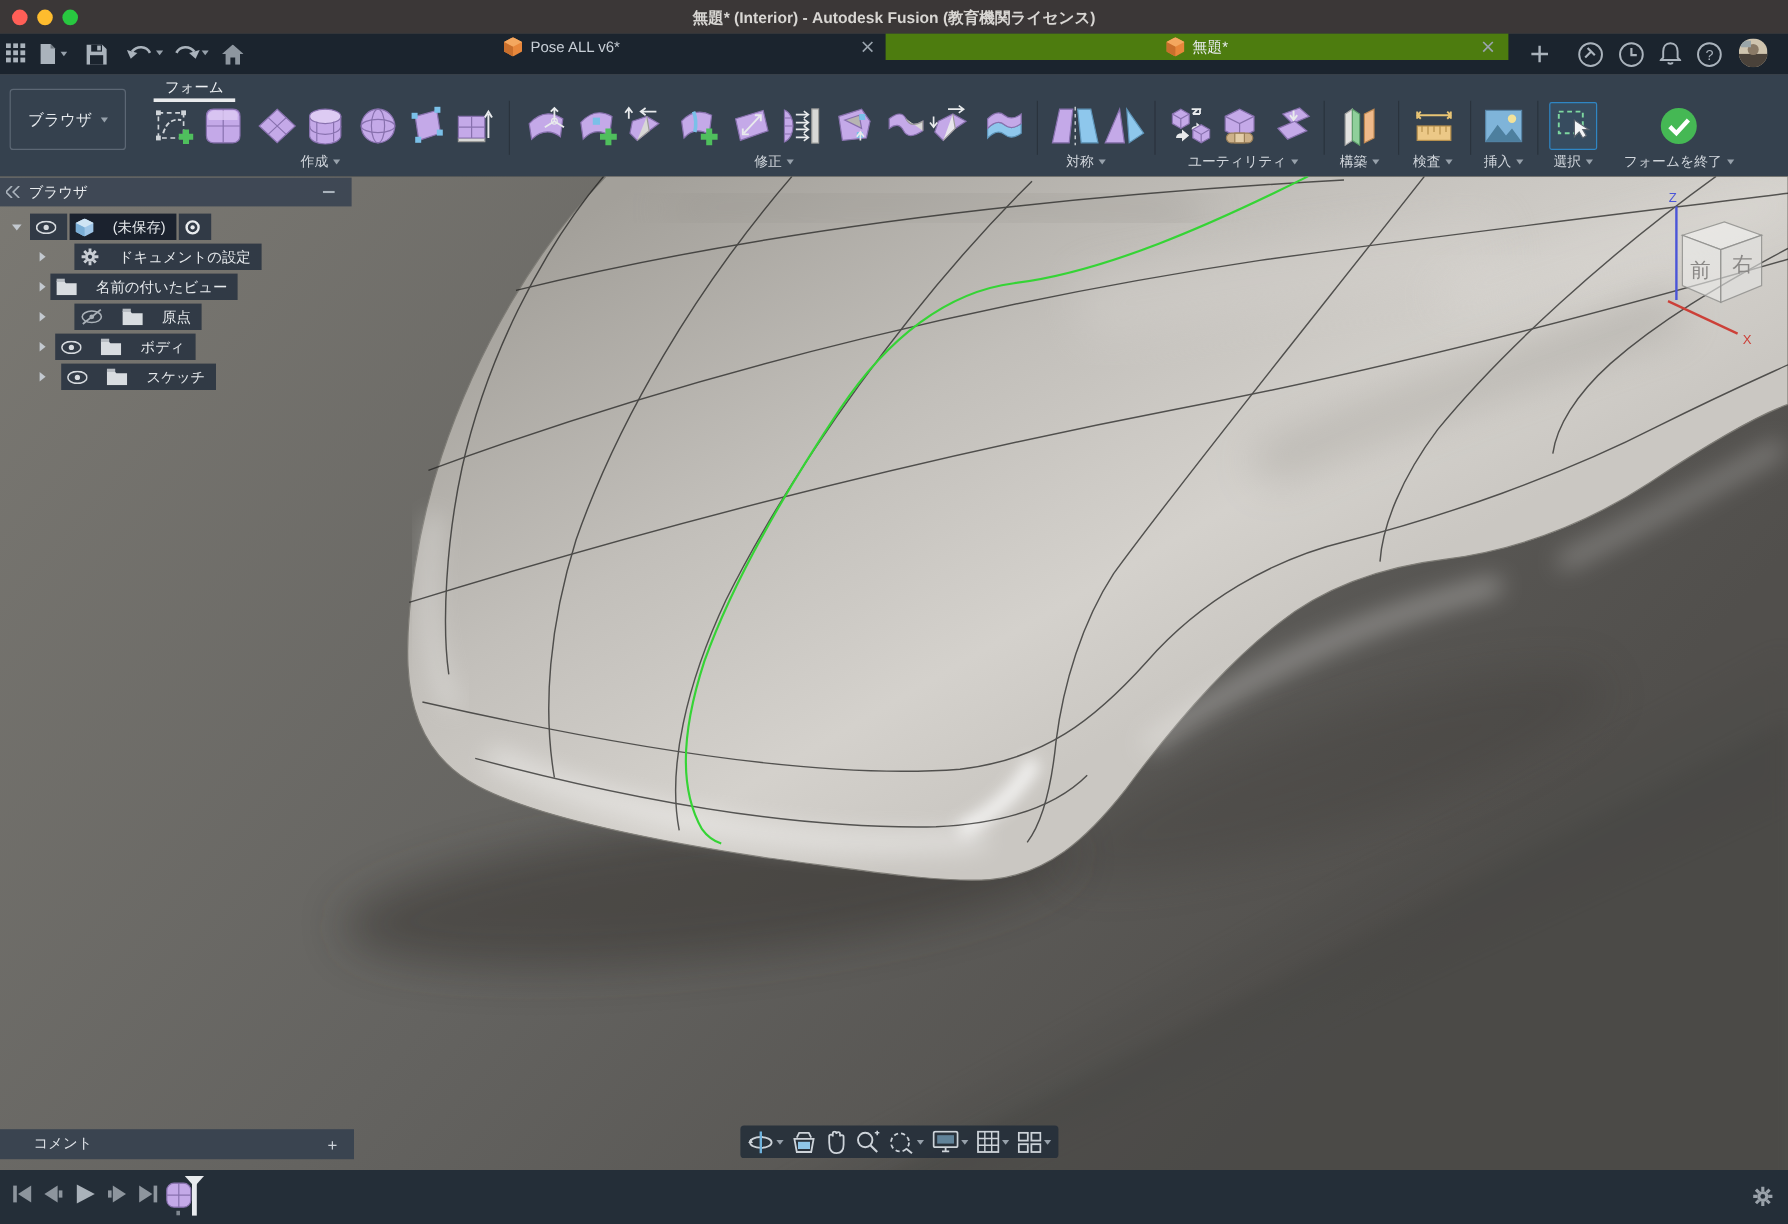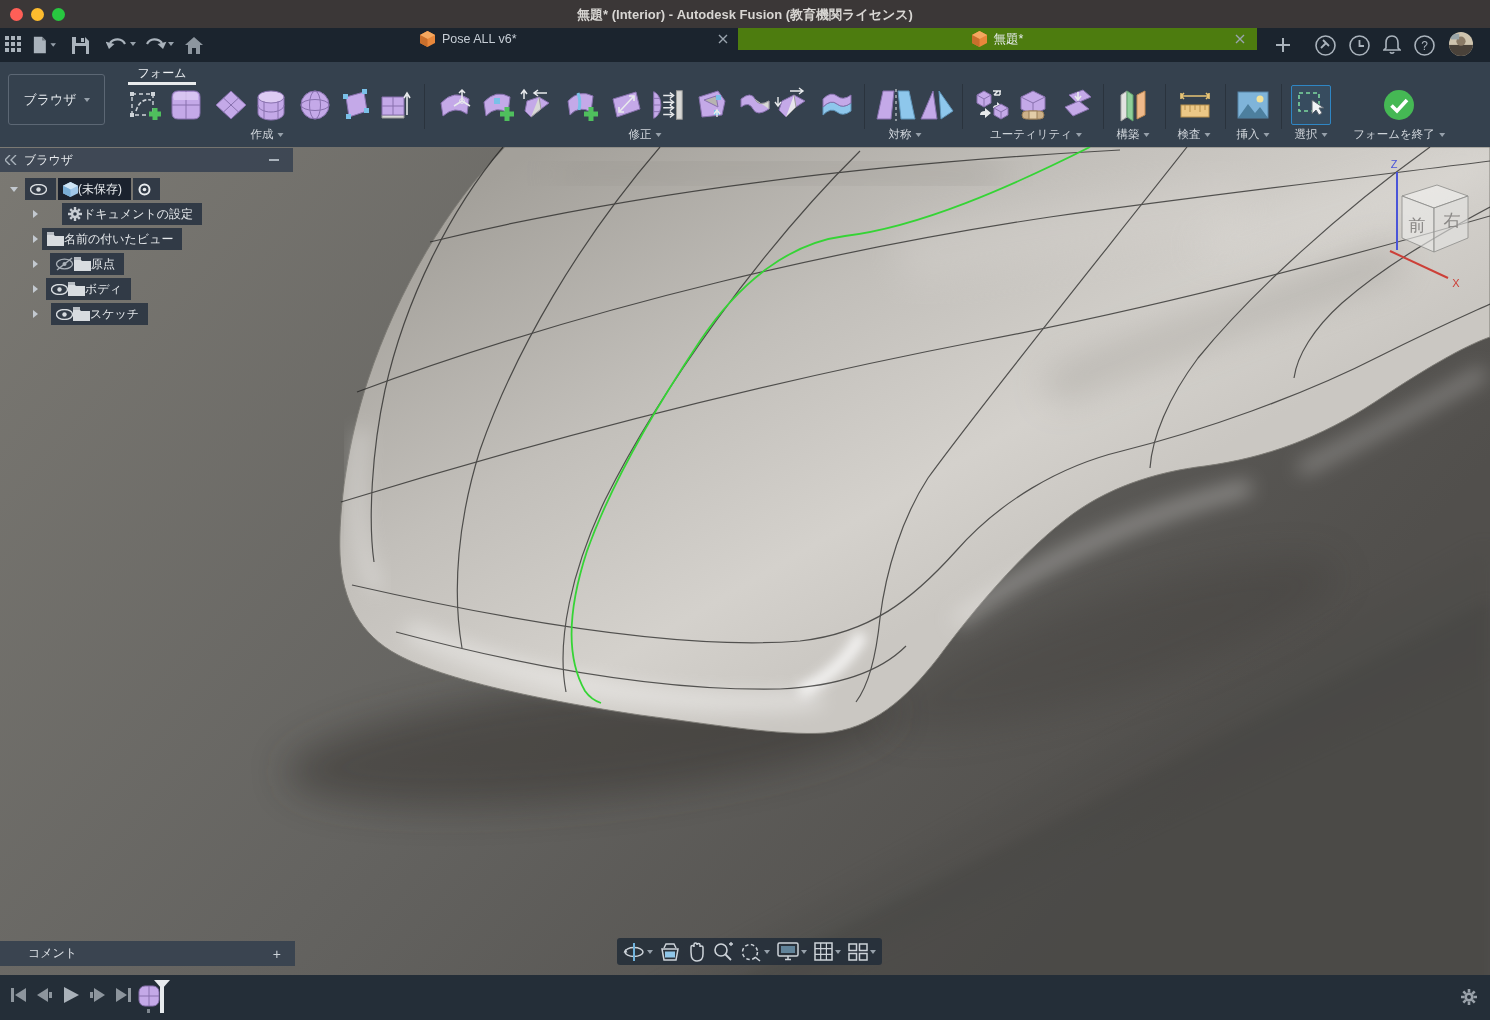--- a/index.html
+++ b/index.html
@@ -36,21 +36,21 @@
   .tb-sep{position:absolute;top:22px;height:45px;width:1px;background:#2a333d;}
   
   .viewport{position:absolute;top:147px;left:0;width:1490px;height:873px;}
   
   .browser{position:absolute;top:148px;left:0;width:293px;}
   .br-header{height:24px;background:rgba(60,70,83,.95);display:flex;align-items:center;color:#e8ebee;font-size:12px;}
   .br-header .t{margin-left:24px;}
   .br-rows{padding-top:4px;}
   .br-row{display:flex;align-items:center;height:24px;margin-top:1px;}
   .chip{background:rgba(43,53,66,.92);display:flex;align-items:center;height:22px;padding:0 9px 0 5px;
-        gap:0;color:#e6e9ec;font-size:12px;}
+        gap:16px;color:#e6e9ec;font-size:12px;}
   .chip.dark{background:rgba(22,30,42,.95);}
   .chev{width:0;height:0;display:inline-block;}
   .chev.right{border-top:4px solid transparent;border-bottom:4px solid transparent;border-left:5px solid #c3c9d0;}
   .chev.down{border-left:4px solid transparent;border-right:4px solid transparent;border-top:5px solid #c3c9d0;}
   
   .commentbar{position:absolute;top:941px;left:0;width:295px;height:25px;background:rgba(56,66,79,.95);
               display:flex;align-items:center;color:#dfe3e8;font-size:12px;}
   .commentbar .t{margin-left:28px;}
   .commentbar .plus{margin-left:auto;margin-right:14px;font-size:14px;color:#cdd3d9;}
   
@@ -601,21 +601,21 @@
         <svg width="17" height="14" viewBox="0 0 17 14">
           <path d="M0 2 L6 2 L8 4 L17 4 L17 14 L0 14 Z" fill="#d8dcE0"></path>
           <rect x="0" y="0" width="7" height="3" fill="#b7bcc2"></rect>
         </svg>
         <span>名前の付いたビュー</span>
       </div>
     </div>
 
     <div class="br-row" style="padding-left:33px">
       <span class="chev right"></span>
-      <div class="chip" style="margin-left:12px">
+      <div class="chip" style="margin-left:24px">
         <svg width="19" height="14" viewBox="0 0 19 14">
           <ellipse cx="9.5" cy="7" rx="8" ry="4.8" fill="none" stroke="#aab1b8" stroke-width="1.3"></ellipse>
           <circle cx="9.5" cy="7" r="2" fill="#aab1b8"></circle>
           <line x1="2" y1="13" x2="17" y2="1" stroke="#aab1b8" stroke-width="1.5"></line>
         </svg>
         <svg width="17" height="14" viewBox="0 0 17 14">
           <path d="M0 2 L6 2 L8 4 L17 4 L17 14 L0 14 Z" fill="#d8dcE0"></path>
           <rect x="0" y="0" width="7" height="3" fill="#b7bcc2"></rect>
         </svg>
         <span>原点</span>

